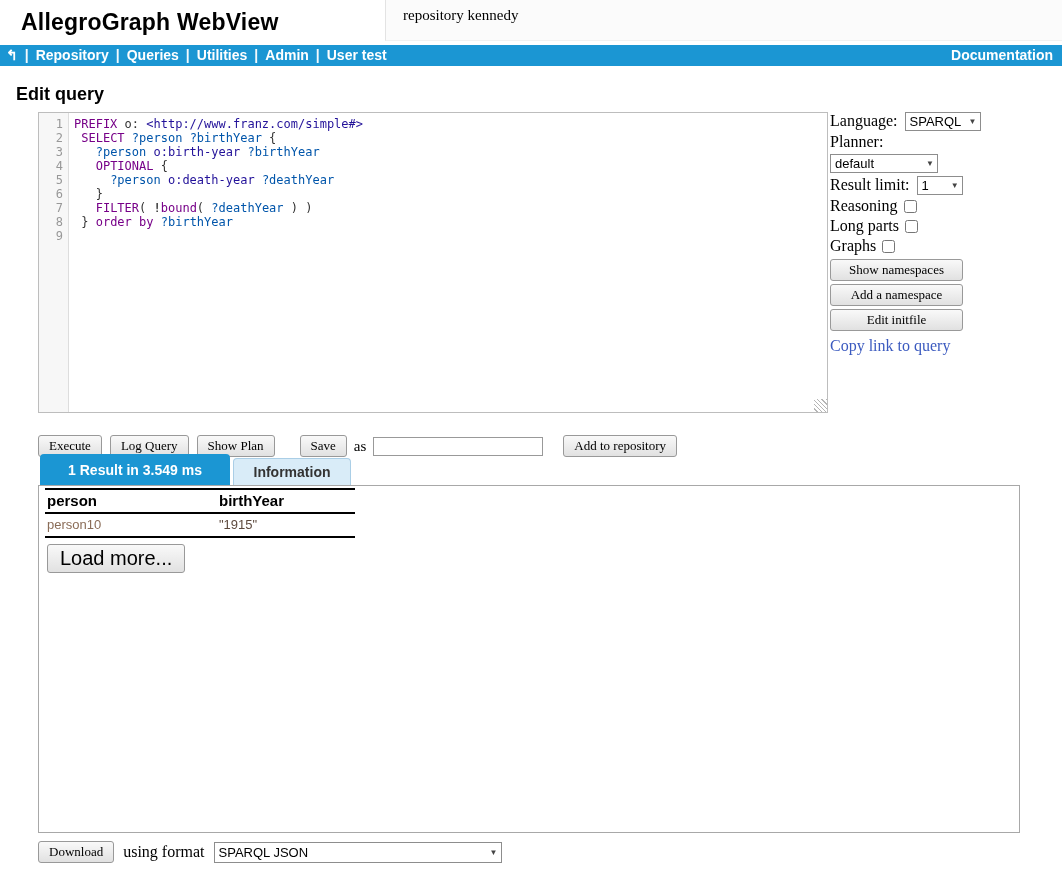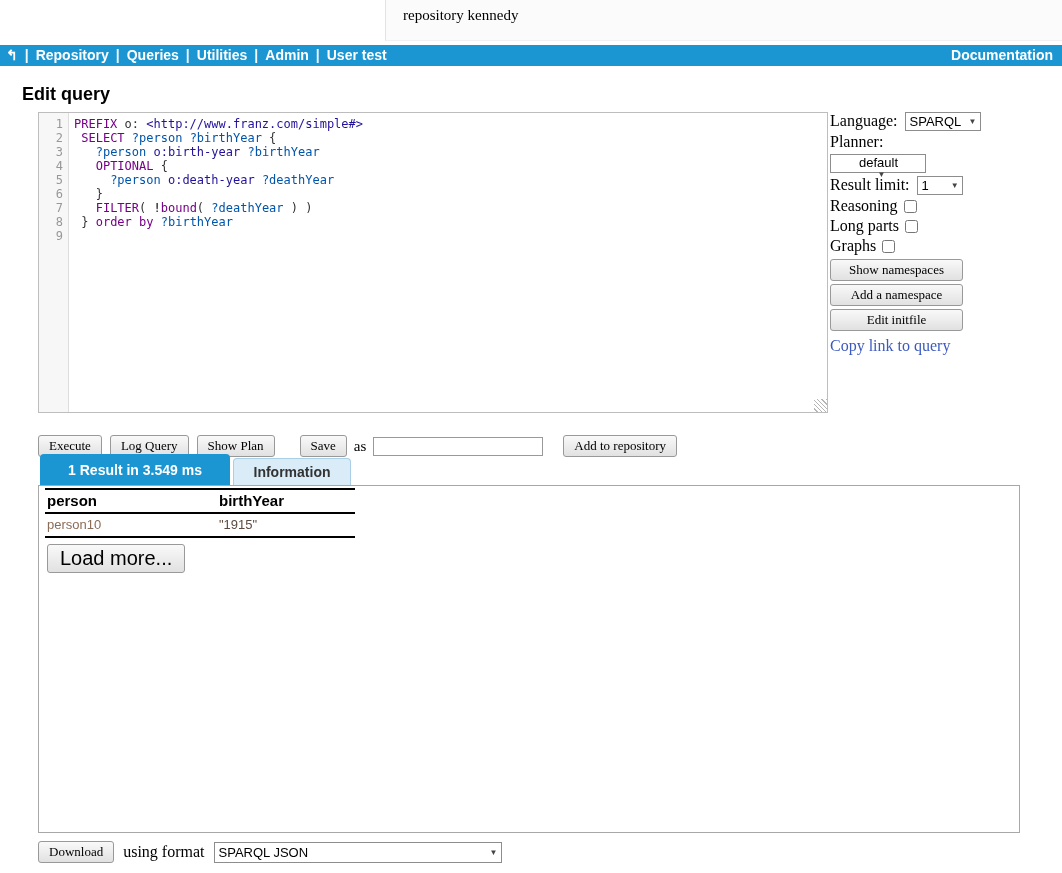--- a/index.html
+++ b/index.html
@@ -17,21 +17,21 @@
   .repo-label{ position:absolute; left:403px; top:7px; font-size:15px; }
 
   
   .nav{ position:absolute; left:0; top:45px; width:100%; height:21px; background:var(--accent);
         color:#fff; font-family:"Liberation Sans",sans-serif; font-weight:bold; font-size:14px; line-height:21px; }
   .nav-left{ position:absolute; left:6px; top:0; height:21px; display:flex; gap:7px; align-items:center; }
   .nav-link{ cursor:pointer; white-space:nowrap; }
   .nav-sep{ opacity:.95; }
   .nav-right{ position:absolute; right:9px; top:0; cursor:pointer; }
 
-  .page-heading{ position:absolute; left:22px; top:84px; font-family:"Liberation Sans",sans-serif;
+  .page-heading{ position:absolute; left:16px; top:84px; font-family:"Liberation Sans",sans-serif;
                  font-weight:bold; font-size:18px; }
 
   
   .editor{ position:absolute; left:38px; top:112px; width:790px; height:301px;
            border:1px solid #bdbdbd; background:#fff; display:flex; }
   .gutter{ width:30px; background:#f7f7f7; border-right:1px solid #ddd; color:#989898;
            font-family:"DejaVu Sans Mono",monospace; font-size:12px; line-height:14px;
            text-align:right; padding:4px 5px 0 0; }
   .code{ flex:1; font-family:"DejaVu Sans Mono",monospace; font-size:12px; line-height:14px;
          padding:4px 0 0 5px; overflow:hidden; cursor:text; }
@@ -52,21 +52,21 @@
   .select{ display:inline-flex; align-items:center; justify-content:space-between; background:#fff;
            border:1px solid #8d8d8d; font-family:"Liberation Sans",sans-serif; font-size:13px;
            height:19px; padding:0 3px 0 4px; cursor:default; }
   .select .arrow{ font-size:8px; color:#444; margin-left:6px; }
 
   
   .options{ position:absolute; left:830px; top:110px; width:230px; font-size:16px; }
   .opt-row{ height:20px; display:flex; align-items:center; }
   .opt-row.tall{ height:22px; }
   .sel-language{ width:76px; margin-left:7px; }
-  .sel-planner{ width:96px;flex-direction:column; }
+  .sel-planner{ width:108px; }
   .sel-limit{ width:46px; margin-left:7px; }
   .opt-check{ width:13px; height:13px; margin-left:6px; cursor:pointer; }
   .panel-btn{ display:block; width:133px; margin-top:3px; text-align:center; padding:2px 0; }
   .copy-link{ margin-top:6px; color:var(--link); cursor:pointer; }
 
   
   .toolbar{ position:absolute; left:38px; top:435px; display:flex; align-items:center; font-size:15px; }
   .ml8{ margin-left:8px; } .ml24{ margin-left:25px; } .ml6{ margin-left:7px; } .ml20{ margin-left:20px; }
   .save-name{ margin-left:7px; width:170px; height:19px; border:1px solid #999;
               font-family:"Liberation Sans",sans-serif; font-size:13px; padding:0 3px; }
@@ -96,20 +96,21 @@
   .using-format{ margin-left:9px; }
   .format-select{ width:288px; height:21px; margin-left:9px; }
 </style>
 </head>
 <body>
 
 <div id="app">
 
   <div class="header">
     <div class="header-right-bg"></div>
+    <div class="app-title">AllegroGraph WebView</div>
     <div class="repo-label">repository kennedy</div>
   </div>
 
   <div class="nav">
     <div class="nav-left">
       <span class="nav-link">↰</span>
       <span class="nav-sep">|</span>
       <span class="nav-link">Repository</span>
       <span class="nav-sep">|</span>
       <span class="nav-link">Queries</span>

